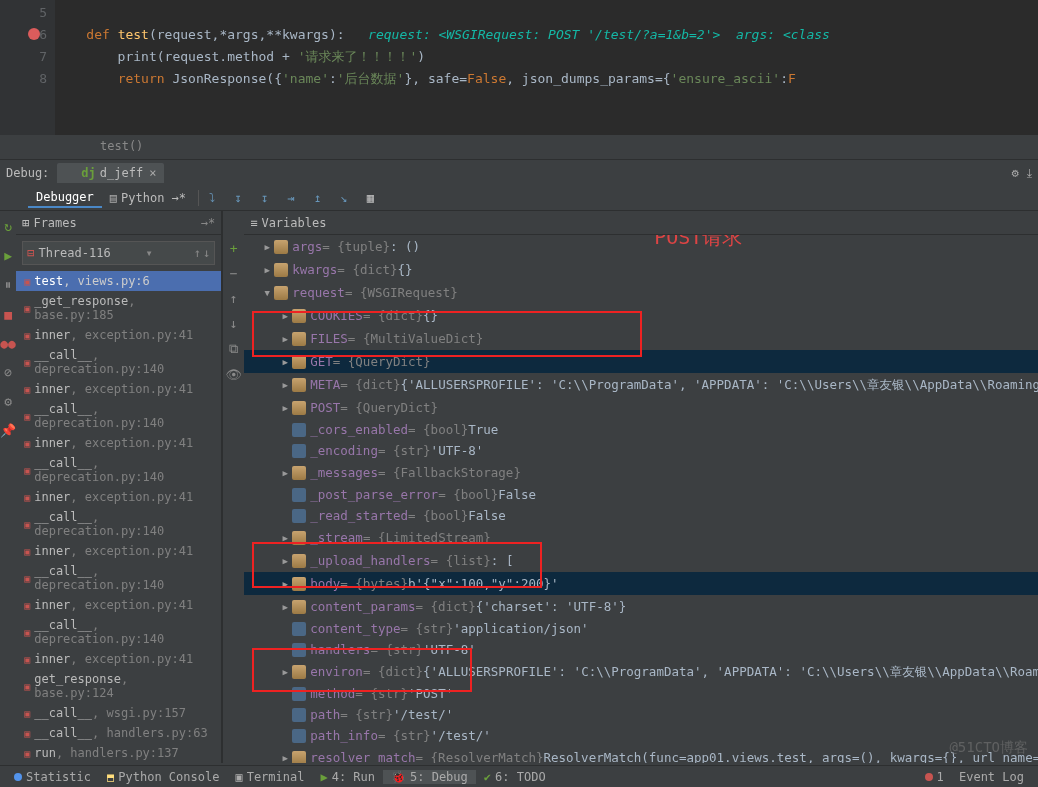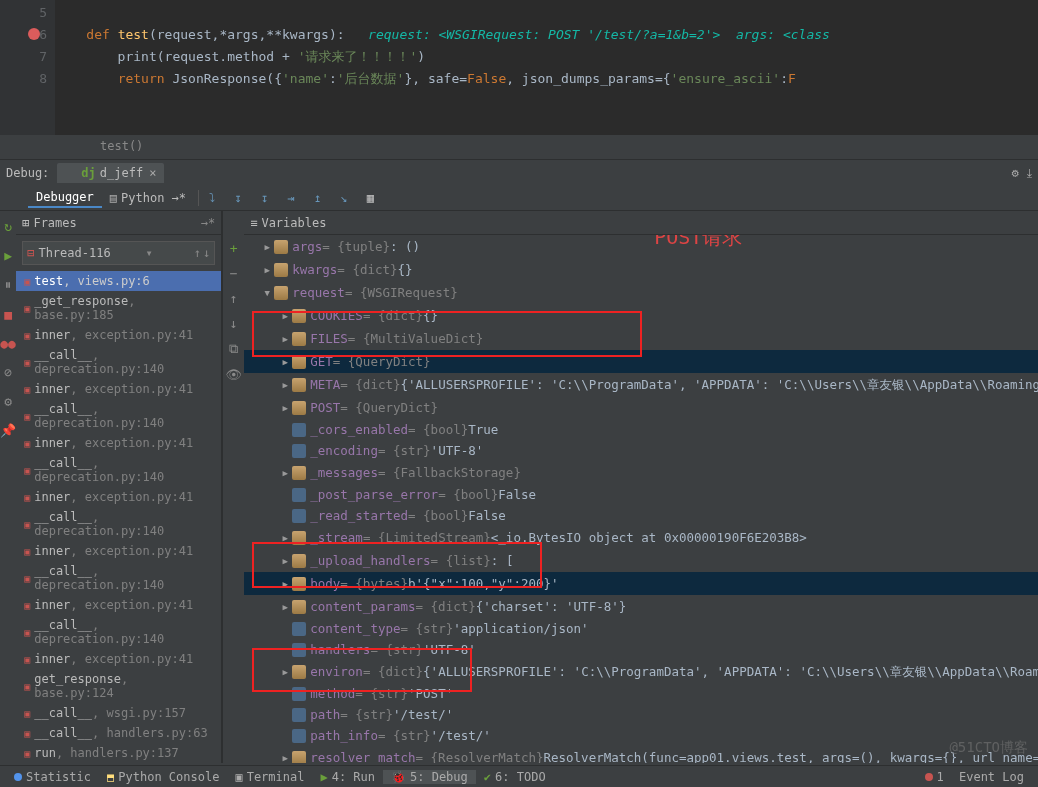--- a/index.html
+++ b/index.html
@@ -334,21 +334,20 @@
             <span class="vname">_read_started</span>
             <span class="vtype"> = {bool} </span>
             <span class="vval">False</span>
           </div>
           <div class="vrow">
             <span class="indent" style="width:30px"></span>
             <span class="arrow right"></span>
             <span class="vicon obj"></span>
             <span class="vname">_stream</span>
             <span class="vtype"> = {LimitedStream} </span>
-            <span class="vval">&lt;_io.BytesIO object at 0x00000190F6E203B8&gt;</span>
           </div>
           <div class="vrow">
             <span class="indent" style="width:30px"></span>
             <span class="arrow right"></span>
             <span class="vicon obj"></span>
             <span class="vname">_upload_handlers</span>
             <span class="vtype"> = {list} </span>
             <span class="vval"><class 'list'="">: [<django.core.files.uploadhandler.memoryfileuploadhandler object="" at="" 0x00000190f8<="" span=""></django.core.files.uploadhandler.memoryfileuploadhandler></class></span>
           </div>
           <div class="vrow sel">

